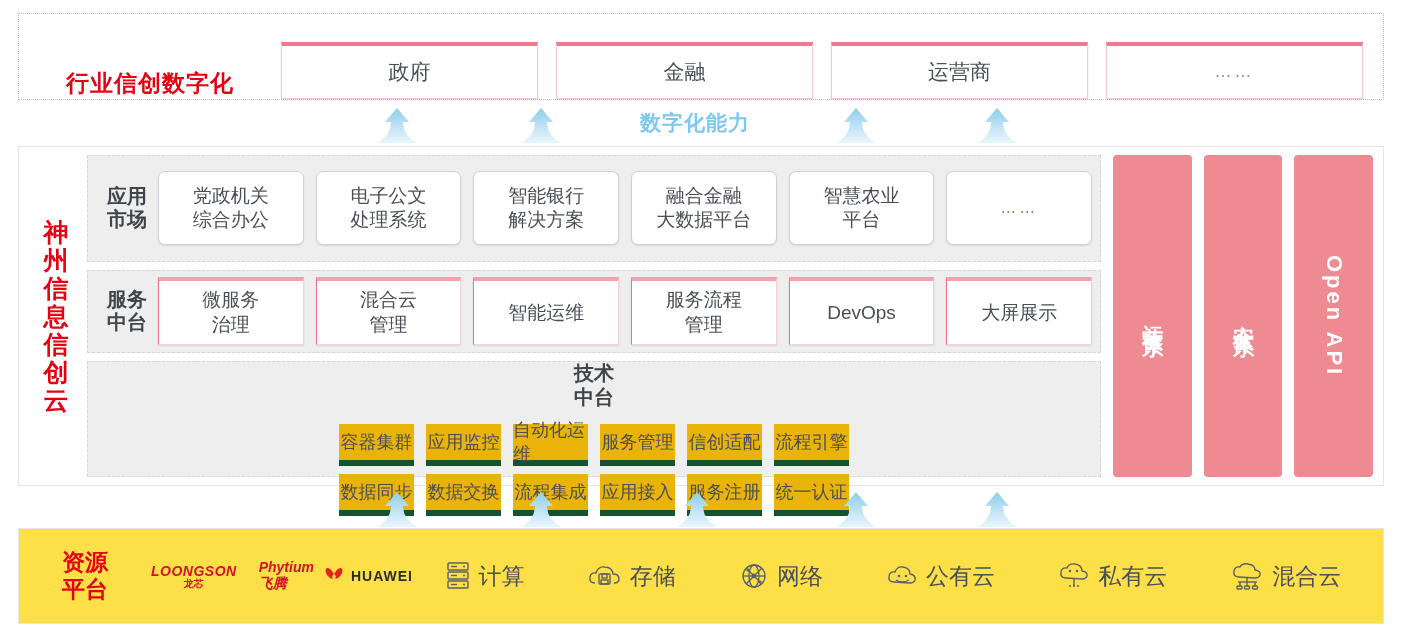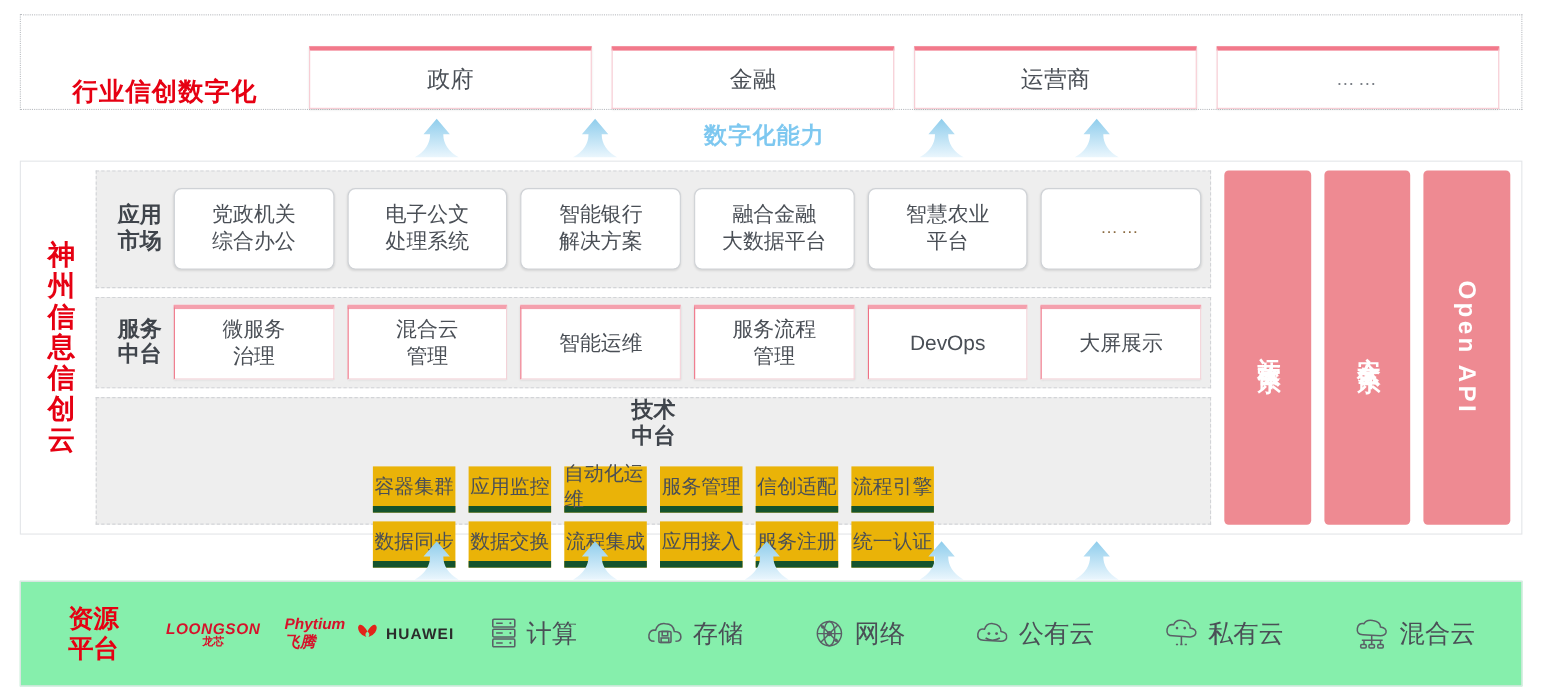--- a/index.html
+++ b/index.html
@@ -149,21 +149,21 @@
   .pillar .rotated{
     writing-mode:vertical-rl;
     letter-spacing:3px;
     font-size:22px;
   }
 
   
   .resource-band{
     position:absolute;left:18px;top:528px;width:1366px;height:96px;
     border:1px solid #e3e5e8;
-    background:#86efac;
+    background:#fde047;
     box-sizing:border-box;
     display:flex;align-items:center;
   }
   .res-title{
     width:132px;flex:0 0 132px;
     text-align:center;color:#e60012;
     font-size:23px;font-weight:bold;line-height:1.18;
   }
   .vendor-logos{
     width:262px;flex:0 0 262px;

